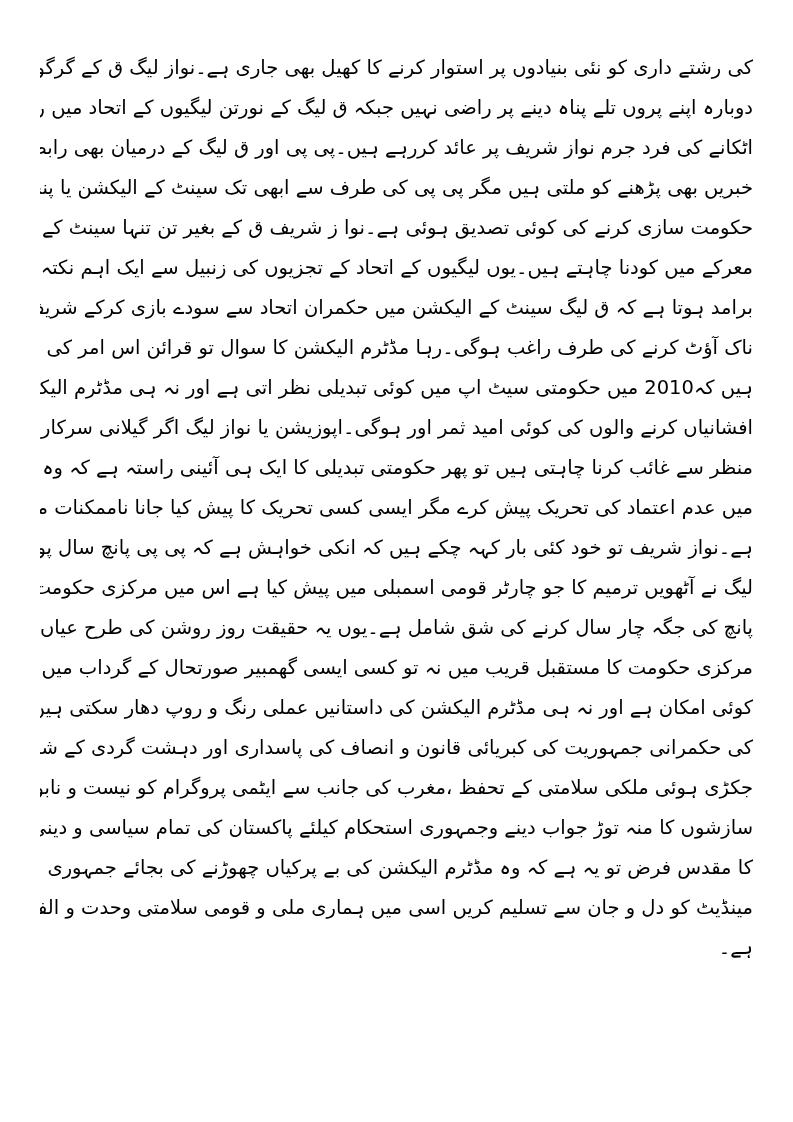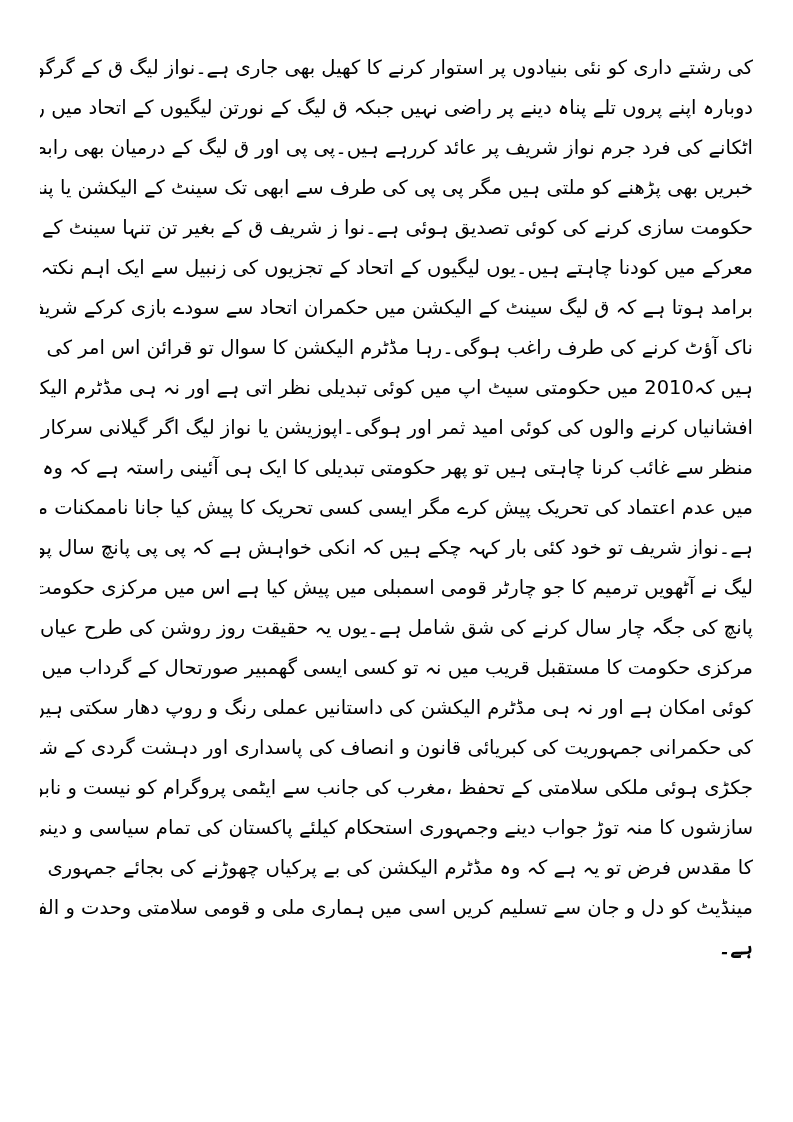--- a/index.html
+++ b/index.html
@@ -35,21 +35,20 @@
     text-align-last: justify;
     -moz-text-align-last: justify;
     color: #000000;
     overflow: hidden;
   }
   .line.last-line {
     text-align: center;
     text-align-last: right;
     -moz-text-align-last: right;
     white-space: normal;
-    font-weight: bold;
   }
 </style>
 </head>
 <body>
 
 <div class="page">
   <div class="text-block">
     <div class="line">کی رشتے داری کو نئی بنیادوں پر استوار کرنے کا کھیل بھی جاری ہے۔نواز لیگ ق کے گرگوں کو</div>
     <div class="line">دوبارہ اپنے پروں تلے پناہ دینے پر راضی نہیں جبکہ ق لیگ کے نورتن لیگیوں کے اتحاد میں روڑے</div>
     <div class="line">اٹکانے کی فرد جرم نواز شریف پر عائد کررہے ہیں۔پی پی اور ق لیگ کے درمیان بھی رابطوں کی</div>

